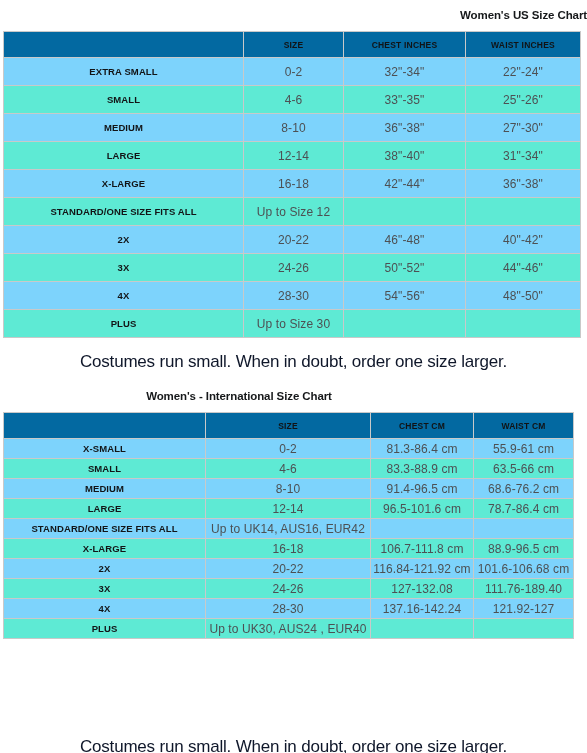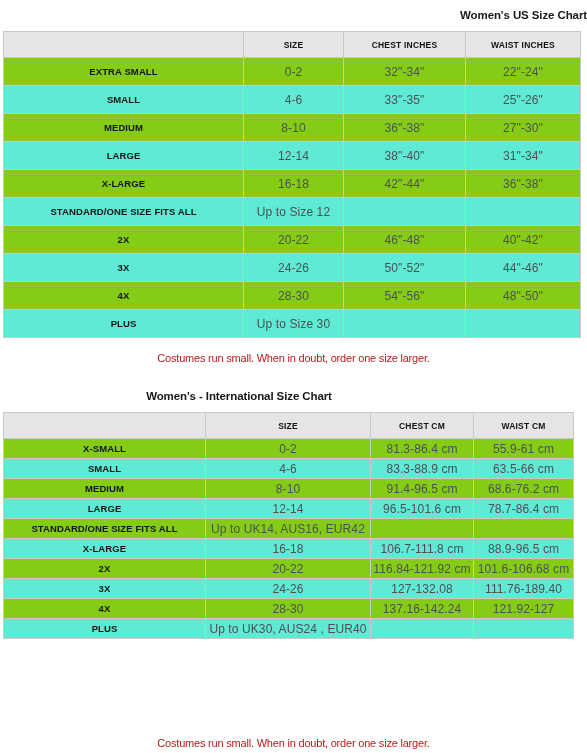--- a/index.html
+++ b/index.html
@@ -26,23 +26,23 @@
     font-size: 11.5px;
     font-weight: bold;
     letter-spacing: -0.1px;
     color: #16181a;
     margin: 0;
     padding: 0;
   }
 
   .caption {
     text-align: center;
-    font-size: 11px;
+    font-size: 17px;
     font-weight: normal;
-    color: #b91c1c;
+    color: #0f172a;
     letter-spacing: -0.2px;
     margin: 0;
     padding: 0;
   }
 
   table.size-table {
     border-collapse: collapse;
     table-layout: fixed;
     border: 1px solid #c9c9c9;
   }
@@ -54,21 +54,21 @@
     margin: 0;
     text-align: center;
     vertical-align: middle;
     box-sizing: border-box;
     overflow: hidden;
     white-space: nowrap;
   }
 
   
   tr.head-row td {
-    background: #e5e5e5;
+    background: #0369a1;
     font-weight: bold;
     font-size: 8.5px;
     letter-spacing: 0.2px;
     color: #111315;
   }
 
   
   td.label-cell {
     font-weight: bold;
     font-size: 9.5px;
@@ -78,21 +78,21 @@
 
   
   td.value-cell {
     font-weight: normal;
     font-size: 12px;
     color: #4d5053;
     letter-spacing: 0.1px;
   }
 
   tr.shade td { background: #5eead4; }
-  tr.plain td { background: #84cc16; }
+  tr.plain td { background: #7dd3fc; }
 
   
   #table-us {
     position: absolute;
     left: 3px;
     top: 31px;
     width: 577px;
   }
   #table-us col.c-label { width: 240px; }
   #table-us col.c-size  { width: 100px; }

